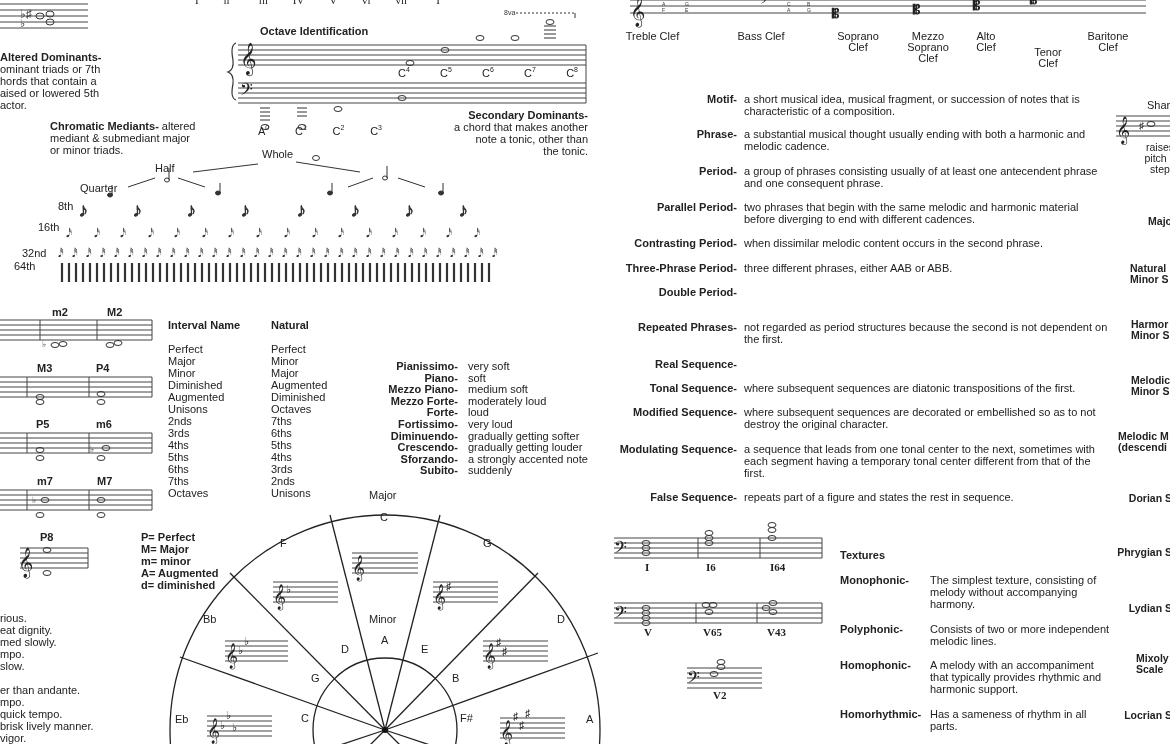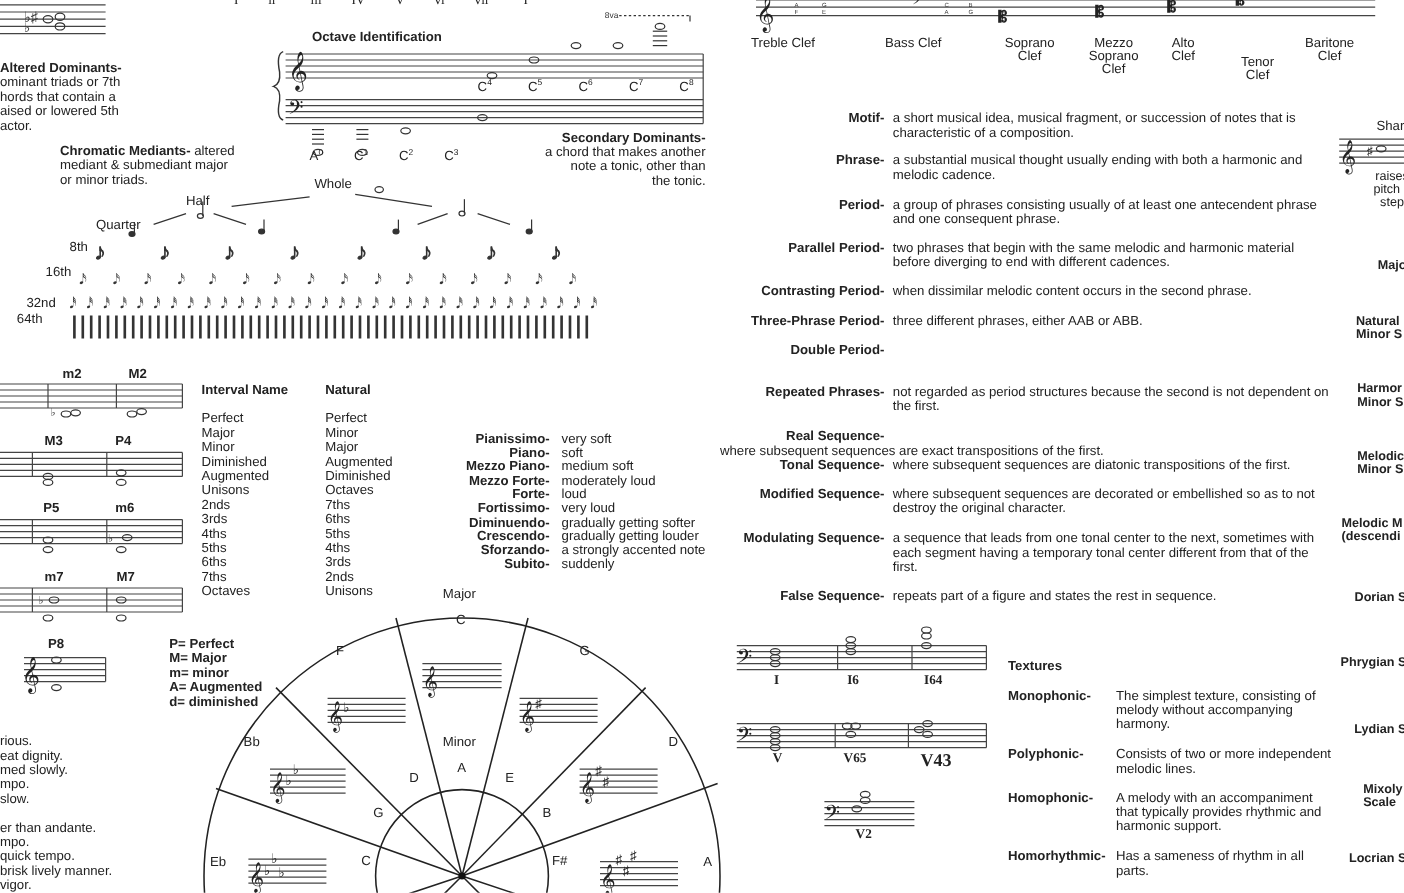--- a/index.html
+++ b/index.html
@@ -571,21 +571,20 @@
   </div>
 <div class="def-row" style="top:286px;">
     <span class="term">Double Period-</span>
   </div>
 <div class="def-row" style="top:321px;">
     <span class="term">Repeated Phrases-</span>
     <span class="desc">not regarded as period structures because the second is not dependent on the first.</span>
   </div>
 <div class="def-row" style="top:358px;flex-direction:column;">
     <span class="term">Real Sequence-</span>
-    <span class="desc">where subsequent sequences are exact transpositions of the first.</span>
   </div>
 <div class="def-row" style="top:382px;">
     <span class="term">Tonal Sequence-</span>
     <span class="desc">where subsequent sequences are diatonic transpositions of the first.</span>
   </div>
 <div class="def-row" style="top:406px;">
     <span class="term">Modified Sequence-</span>
     <span class="desc">where subsequent sequences are decorated or embellished so as to not destroy the original character.</span>
   </div>
 <div class="def-row" style="top:443px;">
@@ -649,21 +648,21 @@
     <ellipse cx="102" cy="154" rx="4" ry="2.5"></ellipse>
       <ellipse cx="109" cy="147" rx="4" ry="2.5"></ellipse>
       <ellipse cx="109" cy="142" rx="4" ry="2.5"></ellipse>
   </g>
 </svg>
 <div class="abs serif b" style="left:645px;top:561px;font-size:11px;">I</div>
 <div class="abs serif b" style="left:706px;top:561px;font-size:11px;">I6</div>
 <div class="abs serif b" style="left:770px;top:561px;font-size:11px;">I64</div>
 <div class="abs serif b" style="left:644px;top:626px;font-size:11px;">V</div>
 <div class="abs serif b" style="left:703px;top:626px;font-size:11px;">V65</div>
-<div class="abs serif b" style="left:767px;top:626px;font-size:15px;">V43</div>
+<div class="abs serif b" style="left:767px;top:626px;font-size:11px;">V43</div>
 <div class="abs serif b" style="left:713px;top:689px;font-size:11px;">V2</div>
 
 <div class="abs b t11" style="left:840px;top:549px;">Textures</div>
 <div class="tex-row" style="top:574px;">
     <span class="term">Monophonic-</span>
     <span class="desc">The simplest texture, consisting of melody without accompanying harmony.</span>
   </div>
 <div class="tex-row" style="top:623px;">
     <span class="term">Polyphonic-</span>
     <span class="desc">Consists of two or more independent melodic lines.</span>

